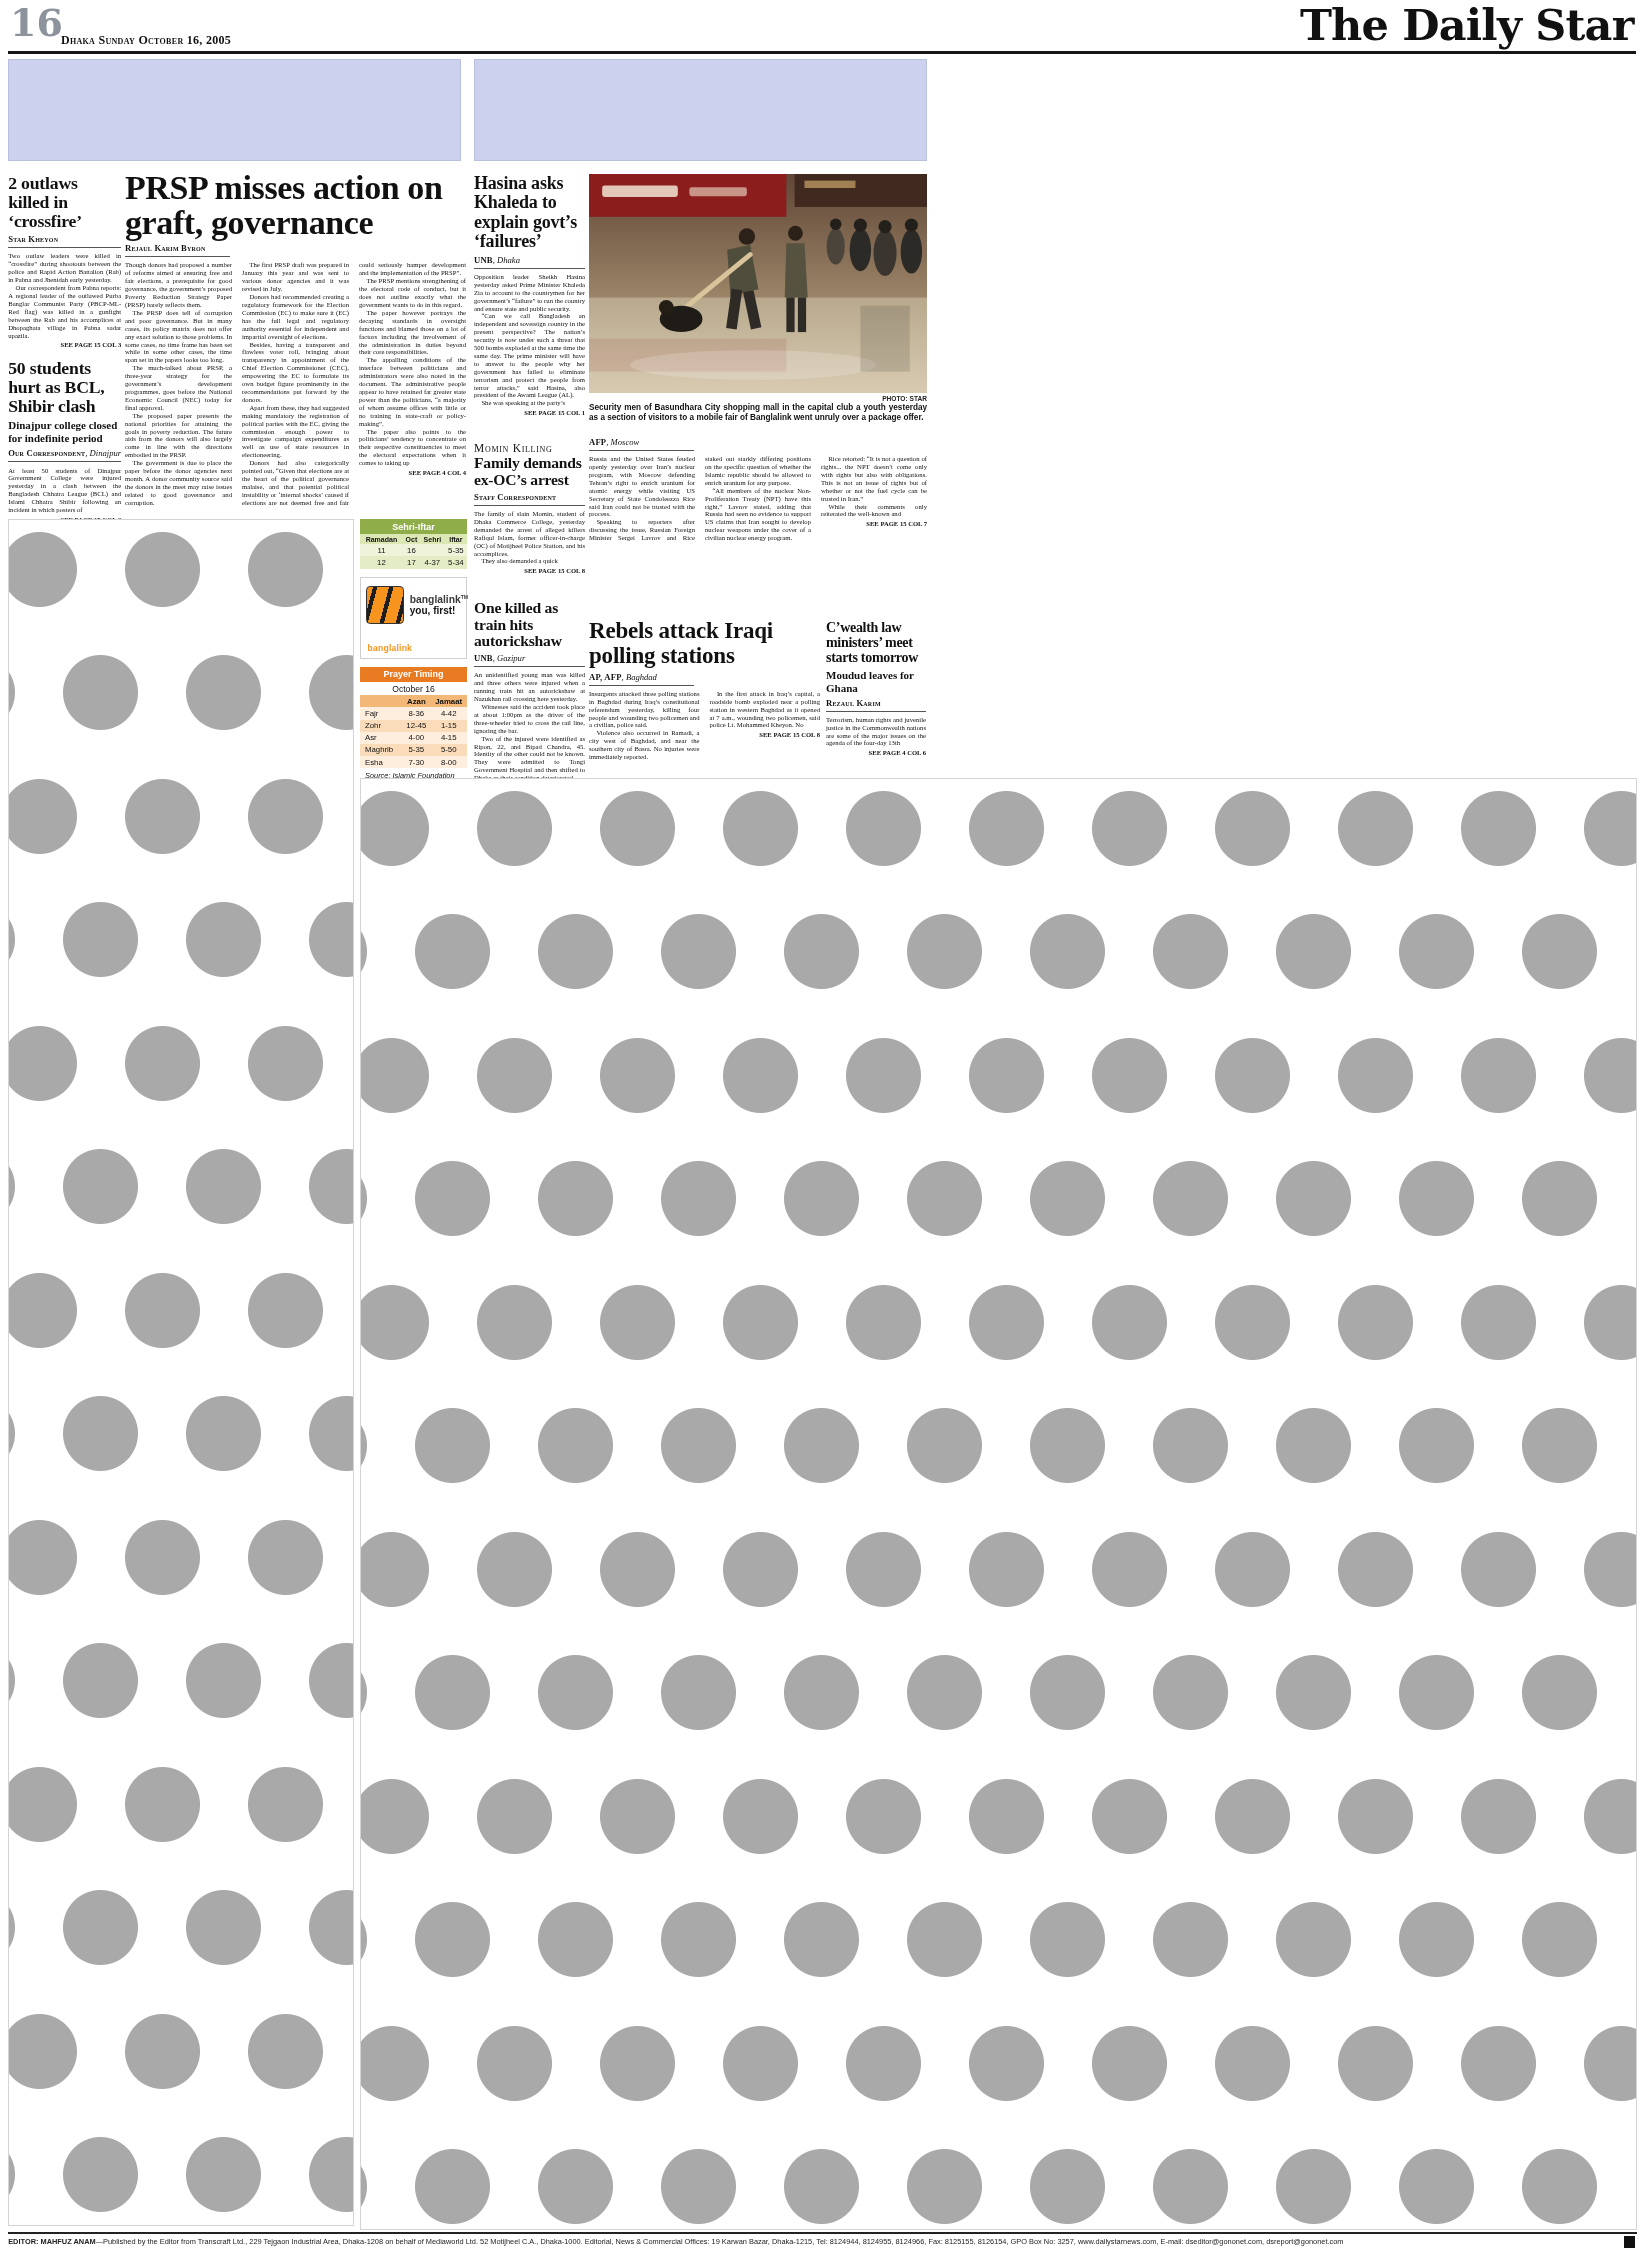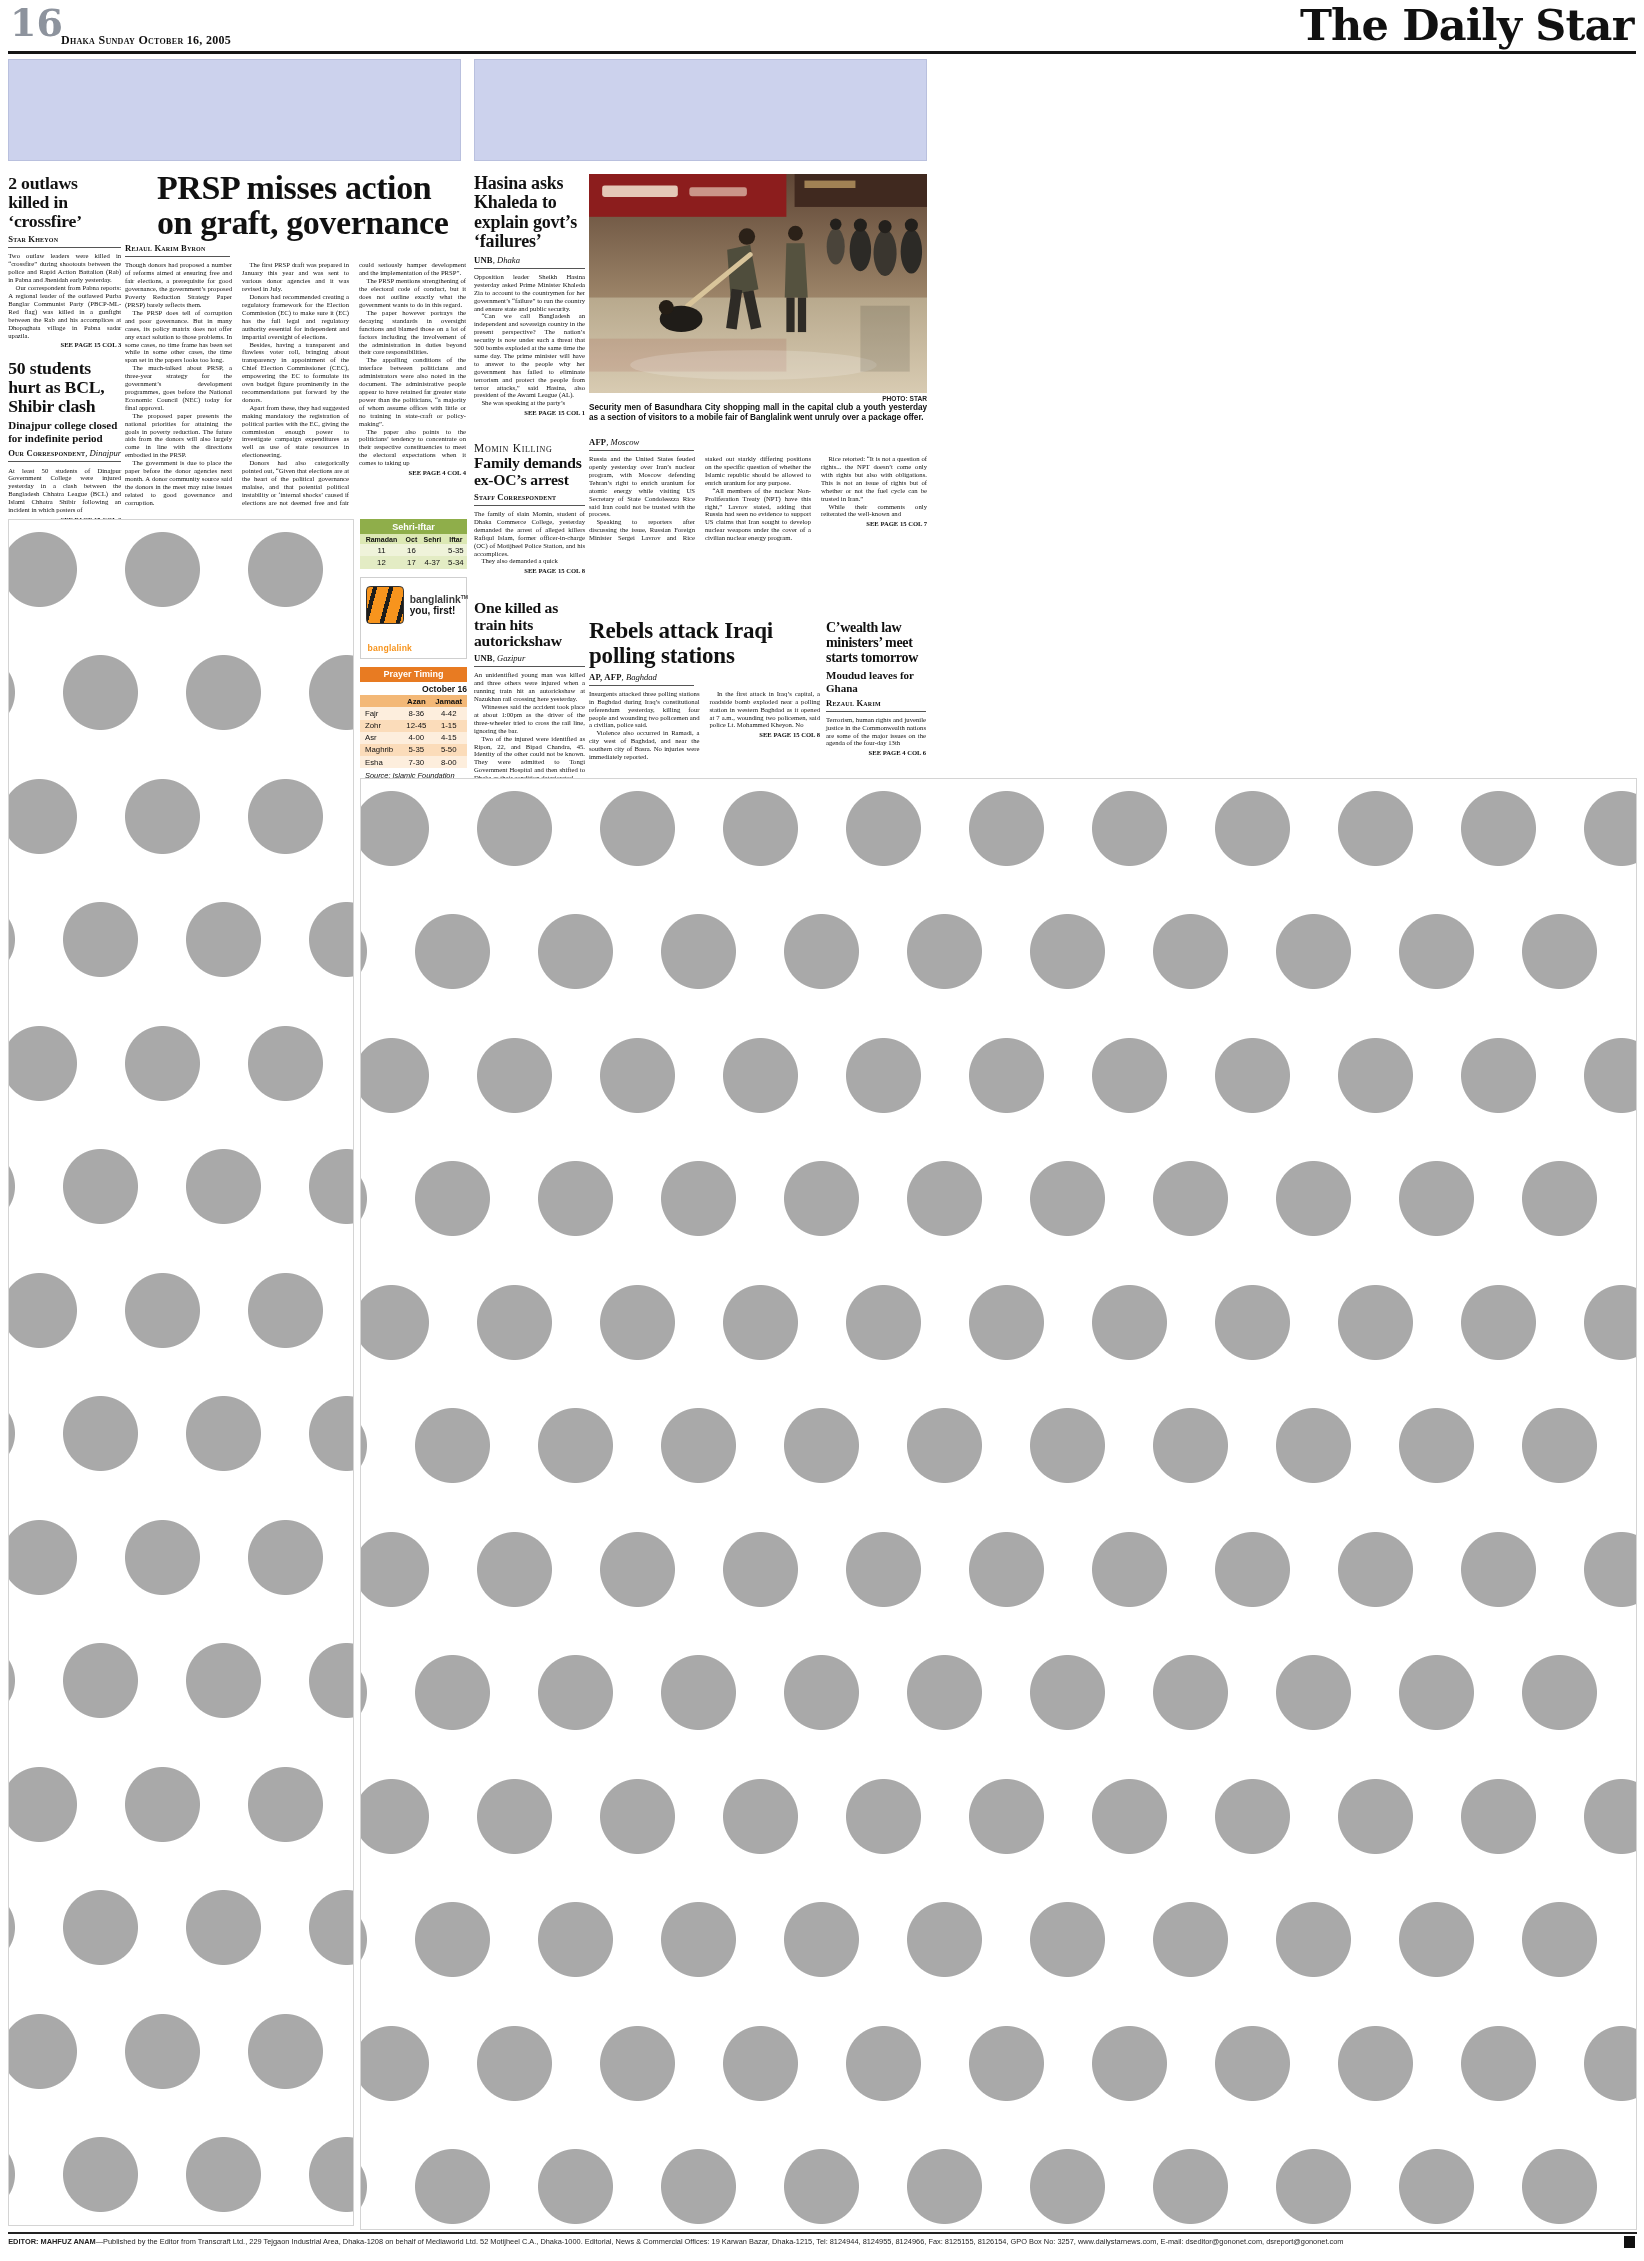--- a/index.html
+++ b/index.html
@@ -18,21 +18,21 @@
               font-family:"DejaVu Serif", serif; letter-spacing:-0.8px; }
   .header-rule { position:absolute; left:8.2px; right:9px; top:51px; height:2.5px; background:#161616; }
 
   .adbox { position:absolute; top:59px; height:102px; background:var(--ad-placeholder,#ccd2ed);
            border:0.8px solid #b9c0de; }
   .adbox1 { left:8.2px;  width:453px; }
   .adbox2 { left:474px; width:453px; }
 
   
   .hl { font-weight:bold; line-height:1.08; letter-spacing:-0.2px; }
-  .hl-xl  { font-size:34px;  line-height:1.02; letter-spacing:-0.4px;margin-left:32px; }
+  .hl-xl  { font-size:34px;  line-height:1.02; letter-spacing:-0.4px; }
   .hl-lg  { font-size:30px;  line-height:1.06; letter-spacing:-0.3px; }
   .hl-reb { font-size:23px;  line-height:1.08; letter-spacing:-0.2px; }
   .hl-md  { font-size:18px; }
   .hl-sm  { font-size:17.7px; }
   .hl-sm2 { font-size:15.6px; }
   .hl-cw  { font-size:14px; letter-spacing:-0.3px; }
 
   .byline { margin-top:4.1px; padding-bottom:2.5px; border-bottom:0.8px solid #555;
             margin-bottom:4.1px; font-size:8.6px; line-height:1.1; }
   .byline.narrow { width:105px; }
@@ -75,21 +75,21 @@
   .mid-col { position:absolute; left:360px; top:519px; width:107px; }
   table { border-collapse:collapse; width:100%; font-family:"Liberation Sans", sans-serif; }
   .tbl-title { display:table-caption; text-align:center; font-weight:bold; color:#fff;
                font-size:9px; padding:2.5px 0; }
   .sehri-title  { background:var(--sehri-green,#8fae4a); }
   .prayer-title { background:var(--prayer-orange,#e87b22); }
   .sehri th { background:#dce8b4; font-size:7px; font-weight:bold; padding:1.6px 0.8px; text-align:center; }
   .sehri td { background:#eff3da; font-size:7.8px; text-align:center; padding:1.6px 0.8px; }
   .sehri tbody tr:nth-child(2) td { background:#e3ecc4; }
   .prayer { margin-top:8.2px; }
-  .prayer .date-row th { background:#fff; color:#111; font-size:8.6px; font-weight:bold; padding:1.6px 0; text-align:right;margin-top:23px; }
+  .prayer .date-row th { background:#fff; color:#111; font-size:8.6px; font-weight:normal; padding:1.6px 0; text-align:center;margin-top:23px; }
   .prayer thead tr:nth-child(2) th { background:#f3b877; font-size:7.8px; padding:1.6px; text-align:center; }
   .prayer td { font-size:7.8px; text-align:center; padding:1.6px; background:#fdeedd; }
   .prayer tbody tr:nth-child(even) td { background:#fbdcba; }
   .prayer td:first-child { text-align:left; padding-left:5px; }
   .prayer .src { font-style:italic; font-size:7.4px; text-align:center; background:#fff; padding:2.5px 0; }
 
   .bl-ad { margin-top:8.2px; height:82px; border:0.8px solid #cfcfcf; background:#fff;
            padding:8.2px 5px 3.3px; position:relative; }
   .bl-row { display:flex; align-items:center; gap:5.8px; }
   .bl-logo { width:38px; height:38px; border-radius:4.1px; flex:0 0 auto; border:0.8px solid #333;

